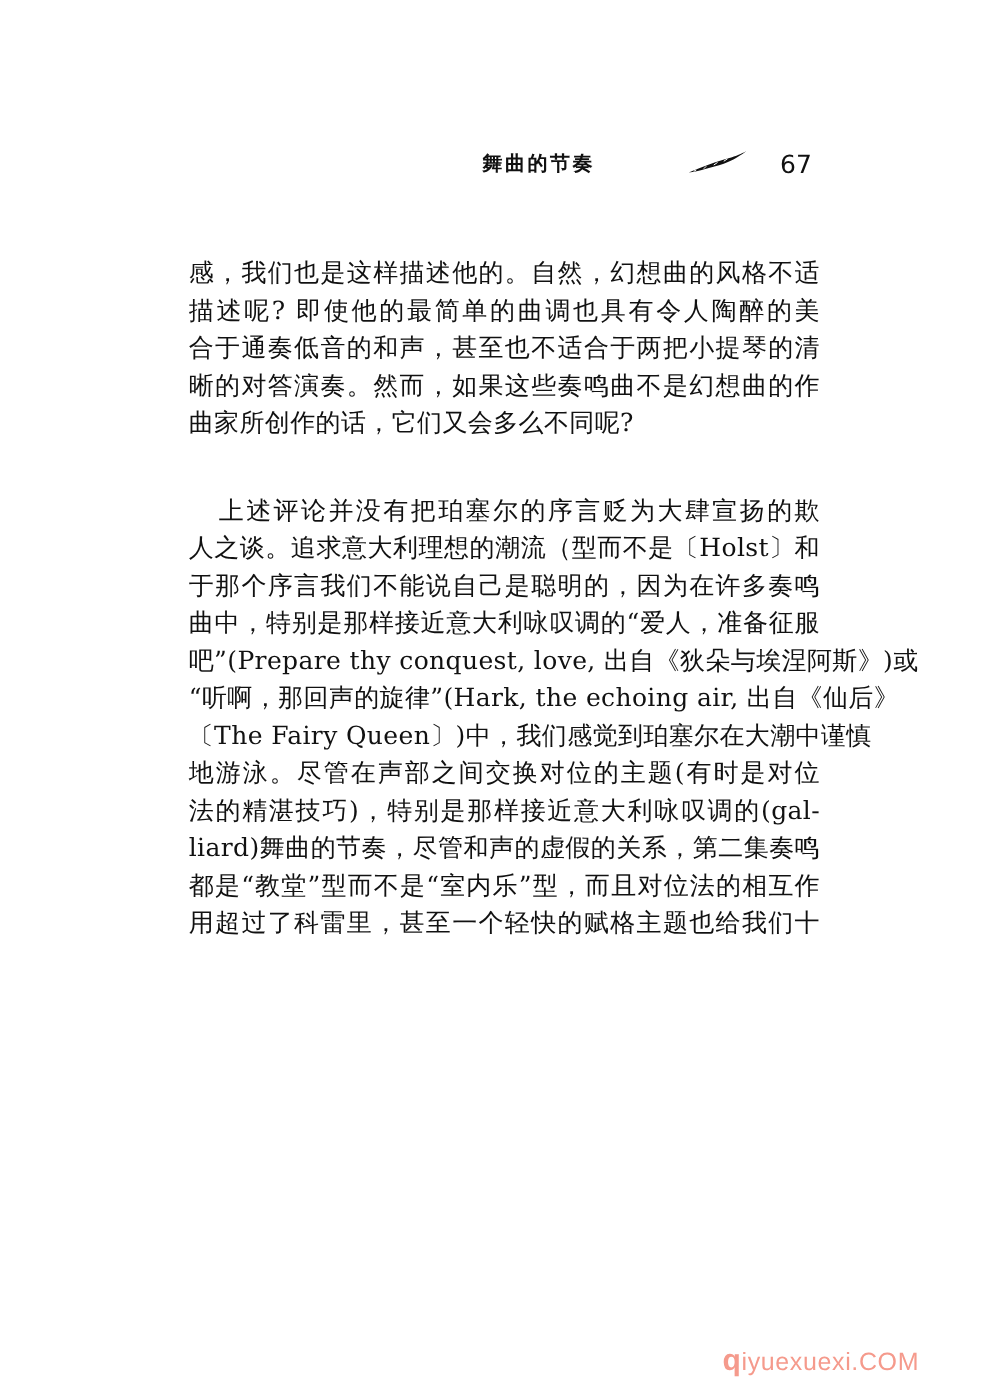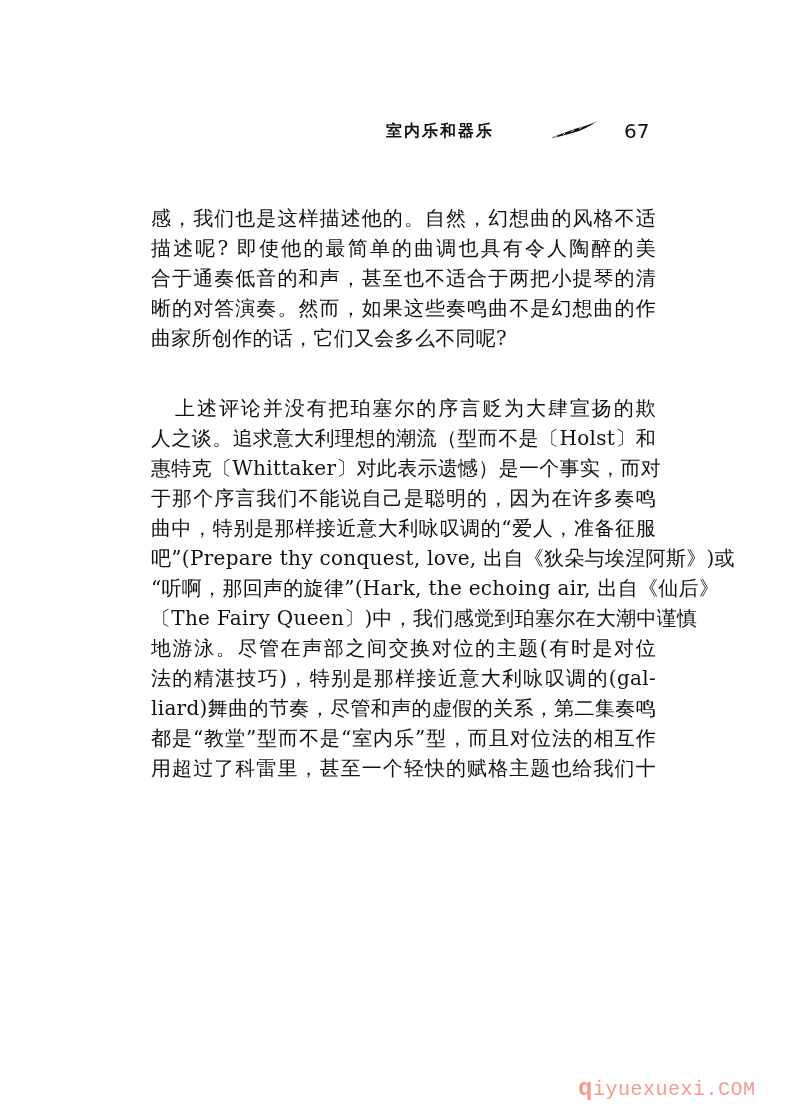--- a/index.html
+++ b/index.html
@@ -70,55 +70,54 @@
       padding-left: 24px;
       margin-top: 34px;
     }
     .gap {
       height: 6px;
     }
     .watermark {
       position: absolute;
       left: 578px;
       top: 1075px;
-      font-family: Liberation Mono, monospace;
+      font-family: Liberation Sans, sans-serif;
       font-size: 20px;
       color: #f59a8c;
       letter-spacing: 0.5px;
     }
     .watermark .q {
       font-weight: bold;
       font-size: 24px;
     }
   </style>
 </head>
 <body>
 
 <div class="page-header">
-  <span class="running-title">室内乐和器乐</span>
+  <span class="running-title">舞曲的节奏</span>
   <svg class="feather" viewBox="0 0 50 20">
     <path d="M2 18 C 12 14, 24 9, 36 6 C 42 4, 46 2, 48 1 C 44 4, 38 8, 30 11 C 20 14, 10 17, 2 18 Z" fill="#111111"></path>
     <path d="M6 17 L 8 16 M 14 15 L 16 13 M 22 12 L 25 10 M 30 9 L 33 7" stroke="#ffffff" stroke-width="0.8"></path>
   </svg>
   <span class="page-number">67</span>
 </div>
 
 <div class="body-text">
   <div class="paragraph">
     <span class="line">感，我们也是这样描述他的。自然，幻想曲的风格不适</span>
     <span class="line">描述呢? 即使他的最简单的曲调也具有令人陶醉的美</span>
     <span class="line">合于通奏低音的和声，甚至也不适合于两把小提琴的清</span>
     <span class="line">晰的对答演奏。然而，如果这些奏鸣曲不是幻想曲的作</span>
     <span class="line last">曲家所创作的话，它们又会多么不同呢?</span>
   </div>
   <div class="gap"></div>
   <div class="paragraph">
     <span class="line indent">上述评论并没有把珀塞尔的序言贬为大肆宣扬的欺</span>
     <span class="line">人之谈。追求意大利理想的潮流（型而不是〔Holst〕和</span>
-    <span class="line">惠特克〔Whittaker〕对此表示遗憾）是一个事实，而对</span>
     <span class="line">于那个序言我们不能说自己是聪明的，因为在许多奏鸣</span>
     <span class="line">曲中，特别是那样接近意大利咏叹调的“爱人，准备征服</span>
     <span class="line">吧”(Prepare thy conquest, love, 出自《狄朵与埃涅阿斯》)或</span>
     <span class="line">“听啊，那回声的旋律”(Hark, the echoing air, 出自《仙后》</span>
     <span class="line">〔The Fairy Queen〕)中，我们感觉到珀塞尔在大潮中谨慎</span>
     <span class="line">地游泳。尽管在声部之间交换对位的主题(有时是对位</span>
     <span class="line">法的精湛技巧)，特别是那样接近意大利咏叹调的(gal-</span>
     <span class="line">liard)舞曲的节奏，尽管和声的虚假的关系，第二集奏鸣</span>
     <span class="line">都是“教堂”型而不是“室内乐”型，而且对位法的相互作</span>
     <span class="line">用超过了科雷里，甚至一个轻快的赋格主题也给我们十</span>

